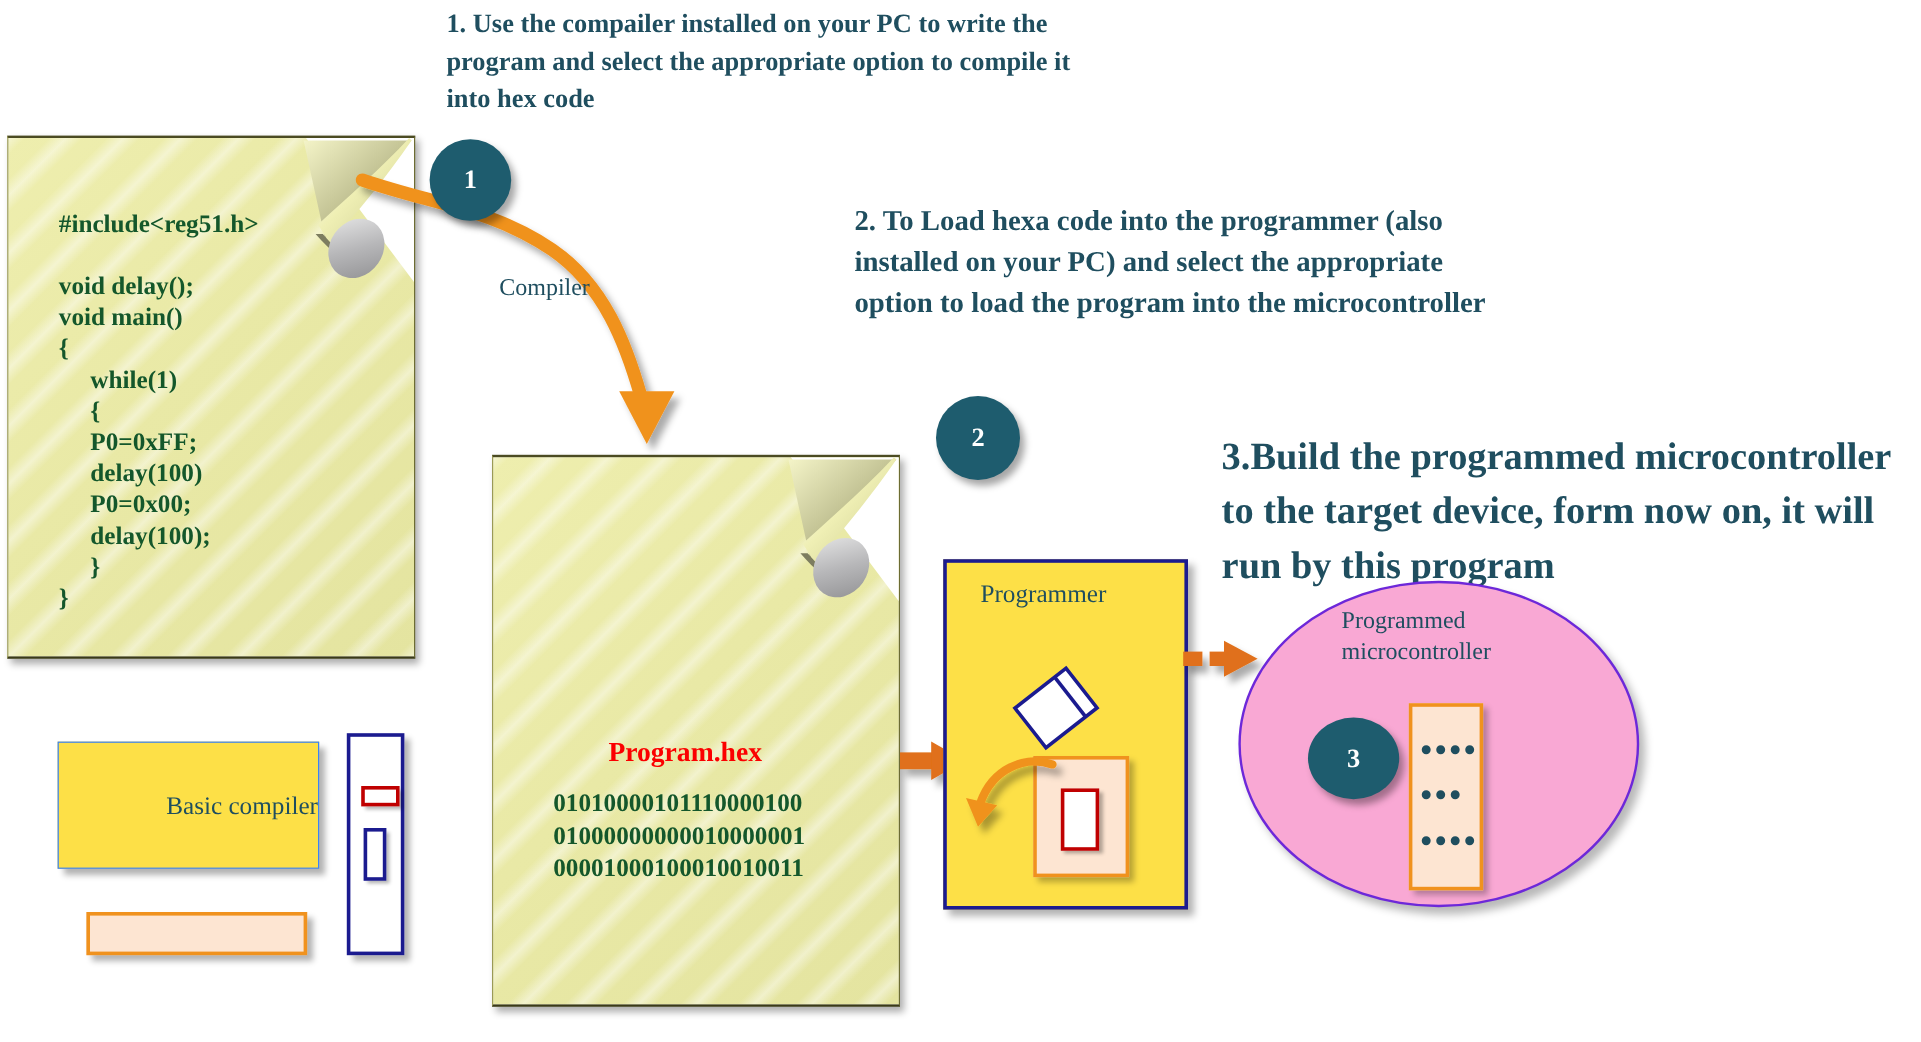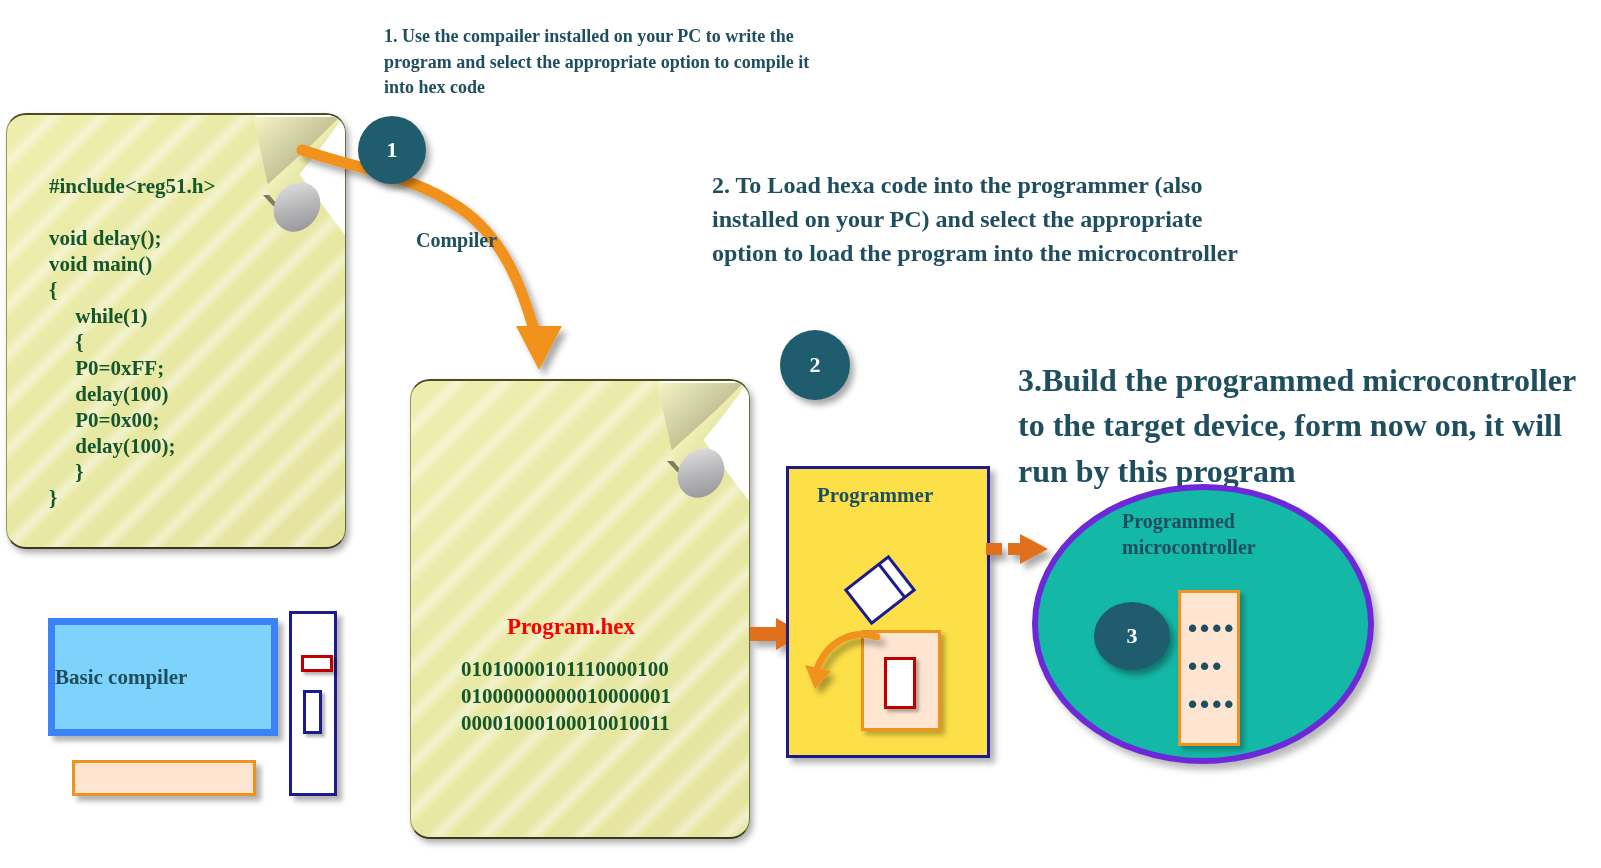--- a/index.html
+++ b/index.html
@@ -17,40 +17,39 @@
   .abs { position: absolute; }
 
   
   .step-text {
     color: #1f4e5f;
     font-weight: bold;
     font-family: "Liberation Serif", "DejaVu Serif", serif;
     line-height: 1.42;
     white-space: pre-line;
   }
-  #step1-text { left: 384px; top: 4px;  width: 700px; font-size: 18px; margin-top: 20px; }
+  #step1-text { left: 372px; top: 4px;  width: 700px; font-size: 22px; }
   #step2-text { left: 712px; top: 168px; width: 740px; font-size: 24px; }
   #step3-text { left: 1018px; top: 358px; width: 580px; font-size: 32px; }
 
   
   .paper {
     background:
       repeating-linear-gradient(135deg,
         rgba(255,255,255,0.45) 0px,
         rgba(255,255,255,0.0) 10px,
         rgba(255,255,255,0.0) 24px,
         rgba(255,255,255,0.45) 34px),
       linear-gradient(135deg, #eeeeae 0%, #e9e9a6 45%, #e4e4a0 100%);
     border-top: 2px solid #4b4b22;
     border-left: 1px solid #9a9a55;
     border-right: 1px solid #6c6c33;
     border-bottom: 2px solid #3a3a18;
     box-shadow: 3px 4px 6px rgba(0,0,0,0.32);
     overflow: hidden;
-    border-radius: 20px;
   }
   .curl {
     position: absolute;
     top: 0;
     right: 0;
     width: 120px;
     height: 120px;
     pointer-events: none;
   }
 
@@ -90,32 +89,32 @@
     font-family: "Liberation Serif", "DejaVu Serif", serif;
     display: flex;
     align-items: center;
     justify-content: center;
     box-shadow: 4px 5px 6px rgba(0,0,0,0.35);
   }
 
   
   .label-dark {
     color: #1f4e5f;
-    font-weight: bold;
+    font-weight: normal;
     font-family: "Liberation Serif", "DejaVu Serif", serif;
   }
 
   
   .box-compiler {
-    background: #7dd3fc;
-    border: 7px solid #3b82f6;
+    background: #fde047;
+    border: 1px solid #3b82f6;
     box-shadow: 5px 5px 5px rgba(0,0,0,0.3);
     display: flex;
     align-items: center;
-    justify-content: flex-start;
+    justify-content: flex-end;
   }
   .box-peach {
     background: #fde5d2;
     border: 3px solid #f0921e;
     box-shadow: 5px 5px 5px rgba(0,0,0,0.3);
   }
   .panel-navy {
     background: #ffffff;
     border: 3px solid #1b1b8f;
     box-shadow: 5px 5px 5px rgba(0,0,0,0.3);
@@ -135,22 +134,22 @@
     border: 3px solid #1b1b8f;
     box-shadow: 5px 5px 6px rgba(0,0,0,0.3);
   }
   .chip-box {
     background: #fde5d2;
     border: 3px solid #f0921e;
     box-shadow: 4px 4px 5px rgba(0,0,0,0.28);
   }
 
   .mcu-ellipse {
-    background: #14b8a6;
-    border: 6px solid #6d28d9;
+    background: #f9a8d4;
+    border: 2px solid #6d28d9;
     border-radius: 50%;
     box-shadow: 5px 6px 7px rgba(0,0,0,0.28);
   }
   .dots-row {
     color: #1f4e5f;
     font-size: 26px;
     letter-spacing: 3px;
     font-weight: bold;
     line-height: 1;
     font-family: "Liberation Sans", sans-serif;

